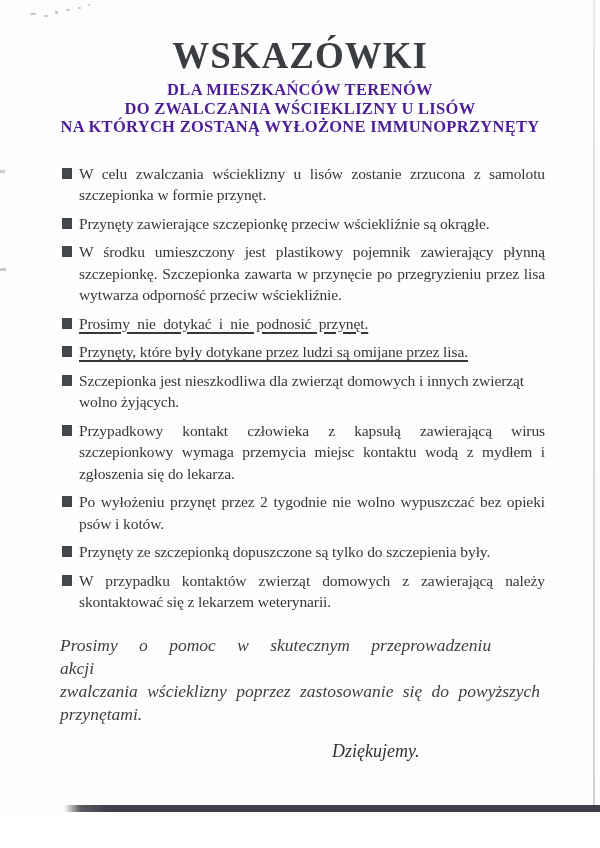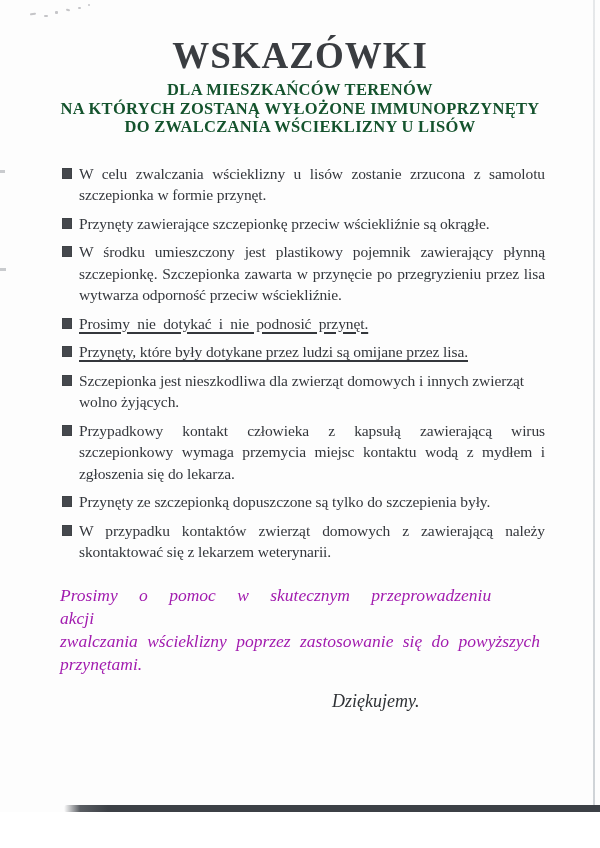--- a/index.html
+++ b/index.html
@@ -13,21 +13,21 @@
   }
   
   .header{padding-top:36px;text-align:center;}
   .doc-title{
     font-size:37px;line-height:40px;font-weight:bold;
     letter-spacing:1px;color:#3a3d41;margin:0;
   }
   .subtitle{margin-top:5px;}
   .subtitle div{
     font-size:16.5px;line-height:18.5px;font-weight:bold;
-    letter-spacing:.3px;color:#14532d;
+    letter-spacing:.3px;color:#4c1d95;
   }
   
   .list{margin:26px 55px 0 62px;padding:0;list-style:none;}
   .list li{
     position:relative;padding-left:17px;
     font-size:15.5px;line-height:21.5px;letter-spacing:-.1px;
     margin-bottom:7px;text-align:left;
   }
   .list li.just{text-align:justify;}
   .list li.wide{word-spacing:3.5px;}
@@ -37,21 +37,21 @@
     text-underline-offset:3px;
   }
   .bullet{
     position:absolute;left:0;top:5px;width:10px;height:11px;
     background:repeating-linear-gradient(90deg,#45484d 0 1.6px,#9aa0a6 1.6px 2.4px,#45484d 2.4px 4px);
     box-shadow:inset 0 0 0 1px #3f4246;
   }
   
   .closing{
     margin:21px 55px 0 60px;
-    font-style:italic;font-size:17.5px;line-height:23px;color:#a21caf;
+    font-style:italic;font-size:17.5px;line-height:23px;color:#404040;
   }
   .closing .line1{word-spacing:17px;}
   .closing .line2{word-spacing:5px;}
   .signoff{
     margin-top:15px;margin-left:332px;
     font-style:italic;font-size:18px;color:#2f3236;
   }
   
   .speck{position:absolute;background:#a7a8ac;opacity:.65;border-radius:1px;}
   .edge-speck{position:absolute;left:0;background:#c9cbce;}
@@ -77,22 +77,22 @@
   <span class="speck" style="left:78px;top:7px;width:3px;height:2px;"></span>
   <span class="speck" style="left:88px;top:4px;width:2px;height:2px;"></span>
 
   <span class="edge-speck" style="top:170px;width:5px;height:3px;"></span>
   <span class="edge-speck" style="top:268px;width:6px;height:3px;"></span>
 
   <div class="header">
     <h1 class="doc-title">WSKAZÓWKI</h1>
     <div class="subtitle">
       <div>DLA MIESZKAŃCÓW TERENÓW</div>
+      <div>DO ZWALCZANIA WŚCIEKLIZNY U LISÓW</div>
       <div>NA KTÓRYCH ZOSTANĄ WYŁOŻONE IMMUNOPRZYNĘTY</div>
-      <div>DO ZWALCZANIA WŚCIEKLIZNY U LISÓW</div>
     </div>
   </div>
 
   <ul class="list">
     <li class="just">
       <span class="bullet"></span>
       <span class="txt">W celu zwalczania wścieklizny u lisów zostanie zrzucona z samolotu szczepionka w formie przynęt.</span>
     </li>
     <li>
       <span class="bullet"></span>
@@ -111,20 +111,24 @@
       <span class="txt">Przynęty, które były dotykane przez ludzi są omijane przez lisa.</span>
     </li>
     <li>
       <span class="bullet"></span>
       <span class="txt">Szczepionka jest nieszkodliwa dla zwierząt domowych i innych zwierząt wolno żyjących.</span>
     </li>
     <li class="just">
       <span class="bullet"></span>
       <span class="txt">Przypadkowy kontakt człowieka z kapsułą zawierającą wirus szczepionkowy wymaga przemycia miejsc kontaktu wodą z mydłem i zgłoszenia się do lekarza.</span>
     </li>
+    <li class="just">
+      <span class="bullet"></span>
+      <span class="txt">Po wyłożeniu przynęt przez 2 tygodnie nie wolno wypuszczać bez opieki psów i kotów.</span>
+    </li>
     <li>
       <span class="bullet"></span>
       <span class="txt">Przynęty ze szczepionką dopuszczone są tylko do szczepienia były.</span>
     </li>
     <li class="just">
       <span class="bullet"></span>
       <span class="txt">W przypadku kontaktów zwierząt domowych z zawierającą należy skontaktować się z lekarzem weterynarii.</span>
     </li>
   </ul>
 

